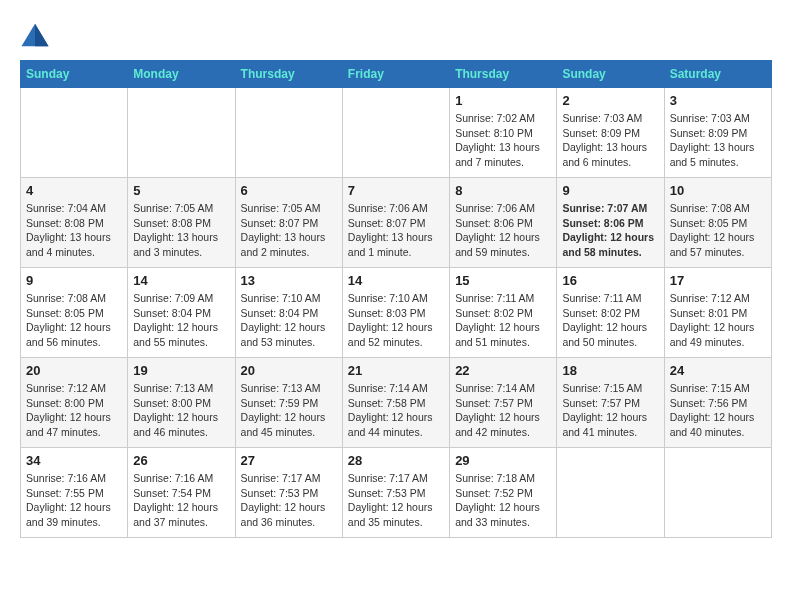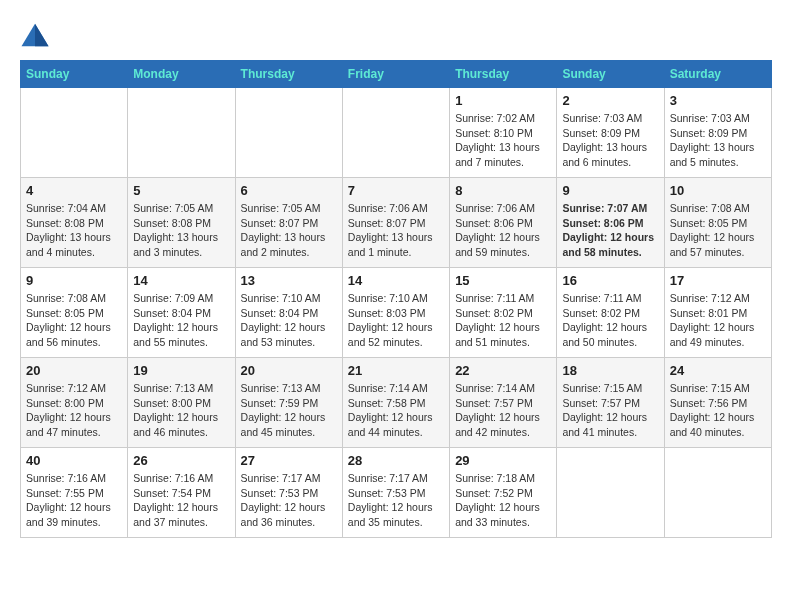--- a/index.html
+++ b/index.html
@@ -272,21 +272,21 @@
         </td>
         <td>
           <span class="day-number">24</span>
           <div class="day-info" style="white-space: pre-line;">Sunrise: 7:15 AM
 Sunset: 7:56 PM
 Daylight: 12 hours and 40 minutes.</div>
         </td>
       </tr>
       <tr>
         <td>
-          <span class="day-number">40</span>
+          <span class="day-number">34</span>
           <div class="day-info" style="white-space: pre-line;">Sunrise: 7:16 AM
 Sunset: 7:55 PM
 Daylight: 12 hours and 39 minutes.</div>
         </td>
         <td>
           <span class="day-number">26</span>
           <div class="day-info" style="white-space: pre-line;">Sunrise: 7:16 AM
 Sunset: 7:54 PM
 Daylight: 12 hours and 37 minutes.</div>
         </td>

